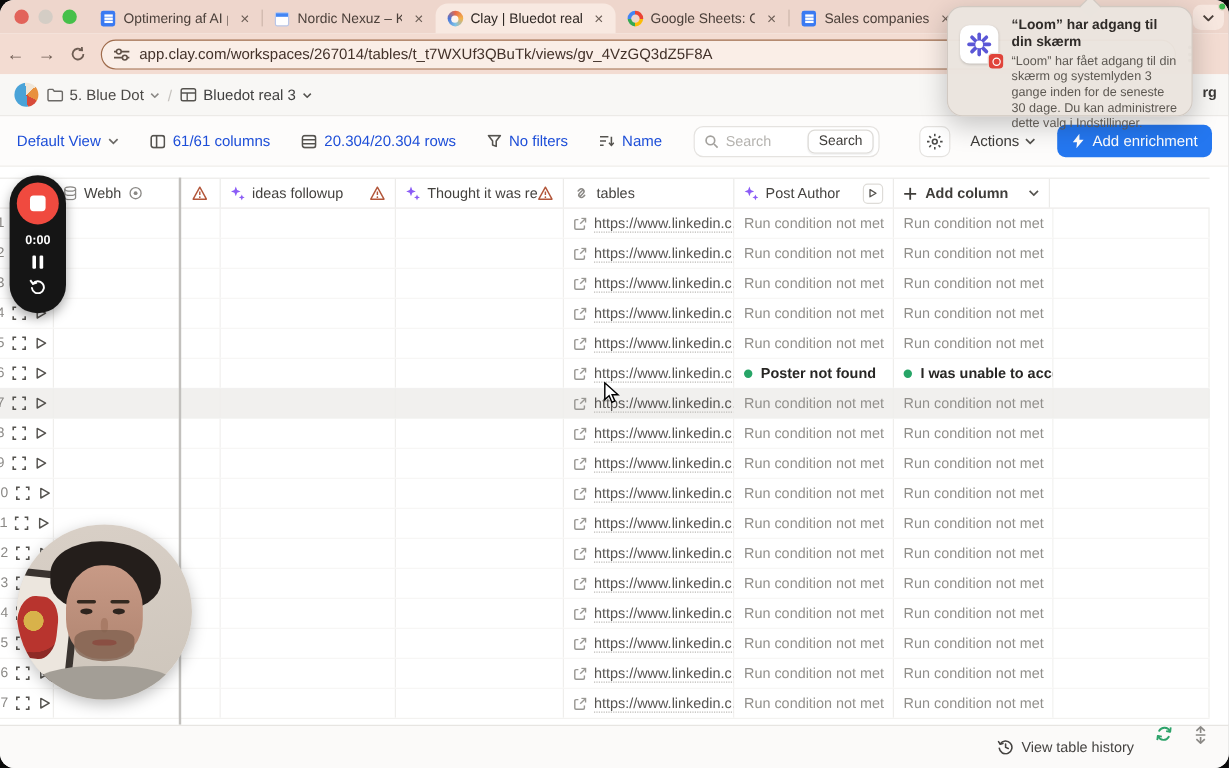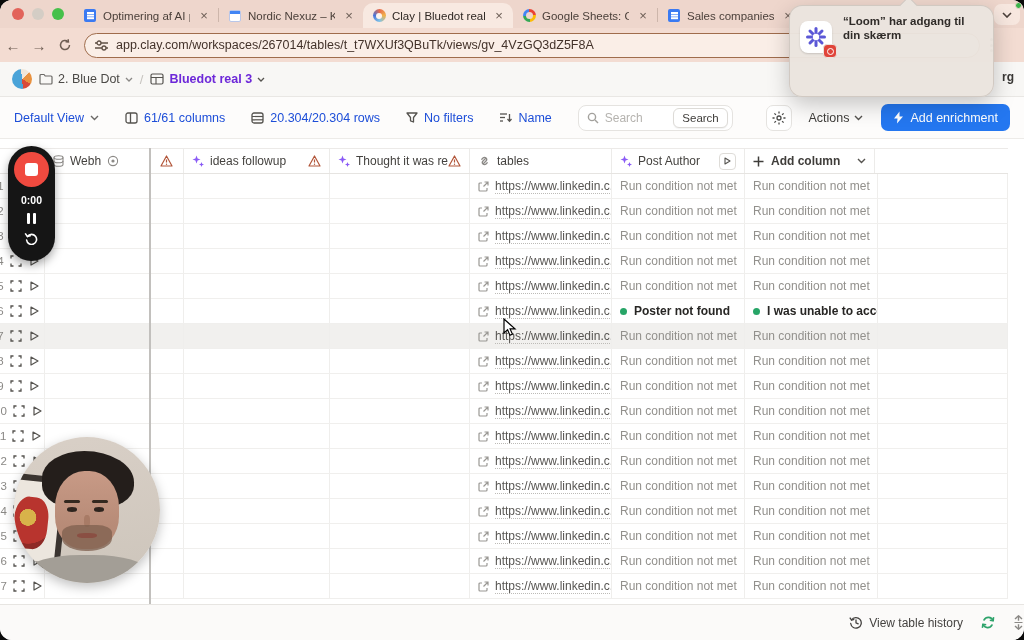--- a/index.html
+++ b/index.html
@@ -42,21 +42,21 @@
   .loomicon { width:32px; height:32px; border-radius:8px; background:#fff; display:flex; align-items:center; justify-content:center; box-shadow:0 1px 2px rgba(0,0,0,.15); }
   .loombadge { position:absolute; right:-3px; bottom:-3px; width:14px; height:14px; border-radius:4px; background:#e0443a; border:1.5px solid #eae4de; display:flex; align-items:center; justify-content:center; }
   .loombadge::after{ content:""; width:5px; height:5px; border:1.2px solid #fff; border-radius:50%; }
   .ntexts { font-size:10.5px; color:#5d5852; line-height:1.25; }
   .ntitle { font-size:11.5px; font-weight:bold; color:#2f2b28; line-height:1.2; margin-bottom:2px; }
 
   
   #appheader { position:absolute; left:0; top:62px; width:1024px; height:35px; background:#f8f7f5; border-bottom:1px solid #e9e7e4; display:flex; align-items:center; padding:0 12px; gap:7px; }
   #claylogo { width:20px; height:20px; border-radius:50%; background:conic-gradient(from 210deg,#4aa3d8 0 40%,#f0e6d8 40% 55%,#e8913f 55% 75%,#d84b3a 75% 90%,#4aa3d8 90% 100%); }
   .crumb { font-size:12.5px; color:#4b4946; display:flex; align-items:center; gap:5px; }
-  .crumb.bold { color:#6d28d9; font-weight:bold; }
+  .crumb.bold { color:#404040; font-weight:normal; }
   .slash { color:#c6c3bf; font-size:13px; }
   #hdr-partial { position:absolute; right:10px; top:8px; font-size:12px; font-weight:bold; color:#3a3836; }
 
   
   #toolbar { position:absolute; left:0; top:97px; width:1024px; height:42px; background:#fdfcfb; border-bottom:1px solid #edebe8; display:flex; align-items:center; padding:0 14px; }
   .tbitem { display:flex; align-items:center; gap:6px; font-size:12.5px; color:#1d4ed8; margin-right:26px; white-space:nowrap; }
   #searchbox { width:155px; height:26px; border:1px solid #e5e3e0; background:#fff; border-radius:8px; display:flex; align-items:center; padding:0 4px 0 8px; gap:6px; margin-right:auto; }
   #searchbox input { border:none; outline:none; flex:1; min-width:0; font-size:12px; color:#3f3d3a; font-family:inherit; background:transparent; }
   #searchbox input::placeholder { color:#b5b3af; }
   #searchbtn { font-size:11.5px; color:#3f3d3a; background:#fff; border:1px solid #dddbd7; border-radius:6px; padding:3px 8px; box-shadow:0 1px 1px rgba(0,0,0,.05); white-space:nowrap; }
@@ -102,21 +102,21 @@
   #webcam .hair { position:absolute; left:28px; top:14px; width:92px; height:58px; background:#241e1b; border-radius:46% 54% 40% 40%; }
   #webcam .face { position:absolute; left:41px; top:34px; width:64px; height:78px; background:linear-gradient(#c89a86,#b78b77 70%); border-radius:46% 46% 42% 42%; }
   #webcam .brow { position:absolute; width:16px; height:3px; background:#33281f; border-radius:2px; top:63px; }
   #webcam .eye { position:absolute; width:10px; height:4.5px; background:#2e241e; border-radius:50%; top:70px; }
   #webcam .nose { position:absolute; left:70px; top:78px; width:6px; height:12px; background:#a87b66; border-radius:40%; }
   #webcam .beard { position:absolute; left:48px; top:88px; width:50px; height:26px; background:#7d5f4e; border-radius:30% 30% 48% 48%; opacity:.75; }
   #webcam .mouth { position:absolute; left:63px; top:96px; width:20px; height:5px; background:#8a4f43; border-radius:40%; }
   #webcam .sweater { position:absolute; left:14px; top:118px; width:118px; height:34px; background:#a39e96; border-radius:44% 44% 0 0; }
 
   
-  #footer { position:absolute; left:0; top:604px; width:1024px; height:36px; background:#fbfaf9; border-top:1px solid #e7e5e2; display:flex; align-items:center; justify-content:flex-end; gap:18px; }
+  #footer { position:absolute; left:0; top:604px; width:1024px; height:36px; background:#fbfaf9; border-top:1px solid #e7e5e2; display:flex; justify-content:flex-end; padding-right:18px; gap:18px; }
   #historybtn { display:flex; align-items:center; gap:6px; font-size:12px; color:#454341; }
 
   #cursor { position:absolute; left:503px; top:318px; z-index:40; }
 
   .chev { flex:none; }
   svg { display:block; }
 </style>
 </head>
 <body>
 
@@ -212,30 +212,31 @@
               <rect x="1" y="9.5" width="8" height="3" rx="1.5" transform="rotate(45 11 11)"></rect>
               <rect x="13" y="9.5" width="8" height="3" rx="1.5" transform="rotate(45 11 11)"></rect>
             </g>
             <circle cx="11" cy="11" r="3.2" fill="#fff"></circle>
           </svg>
       </div>
       <div class="loombadge"></div>
     </div>
     <div>
       <div class="ntitle">“Loom” har adgang til din skærm</div>
+      <div class="ntexts">“Loom” har fået adgang til din skærm og systemlyden 3 gange inden for de seneste 30 dage. Du kan administrere dette valg i Indstillinger.</div>
     </div>
   </div>
 
   <div id="appheader">
     <span id="claylogo"></span>
     <span class="crumb">
       <svg width="14" height="12" viewBox="0 0 14 12">
           <path d="M1 2.5a1 1 0 0 1 1-1h3l1.2 1.5H12a1 1 0 0 1 1 1V10a1 1 0 0 1-1 1H2a1 1 0 0 1-1-1z" fill="none" stroke="#6b6966" stroke-width="1.2"></path>
         </svg>
-      <span>2. Blue Dot</span>
+      <span>5. Blue Dot</span>
       <svg class="chev" width="8" height="5" viewBox="0 0 8 5">
           <polyline points="1,1 4,4 7,1" fill="none" stroke="#8a8885" stroke-width="1.3"></polyline>
         </svg>
     </span>
     <span class="slash">/</span>
     <span class="crumb bold">
       <svg width="14" height="12" viewBox="0 0 14 12">
           <rect x="1" y="1" width="12" height="10" rx="1.5" fill="none" stroke="#55534f" stroke-width="1.2"></rect>
           <line x1="1" y1="4.5" x2="13" y2="4.5" stroke="#55534f" stroke-width="1.1"></line>
           <line x1="6" y1="4.5" x2="6" y2="11" stroke="#55534f" stroke-width="1.1"></line>

